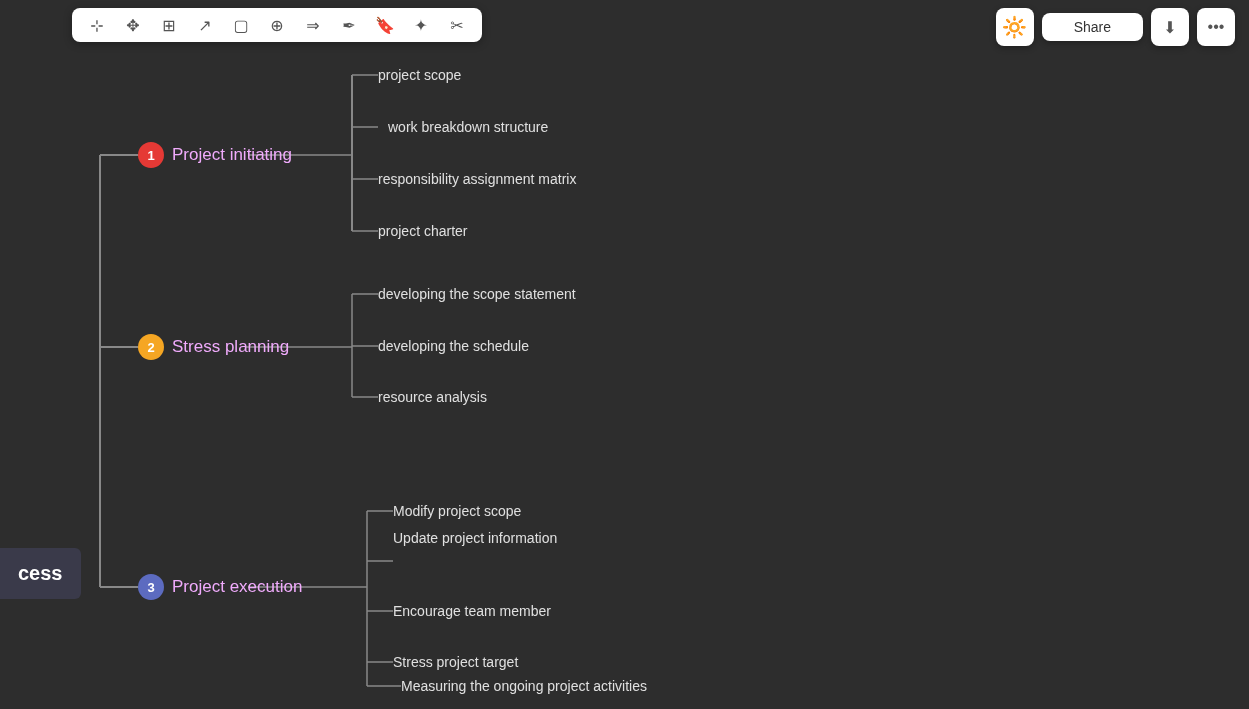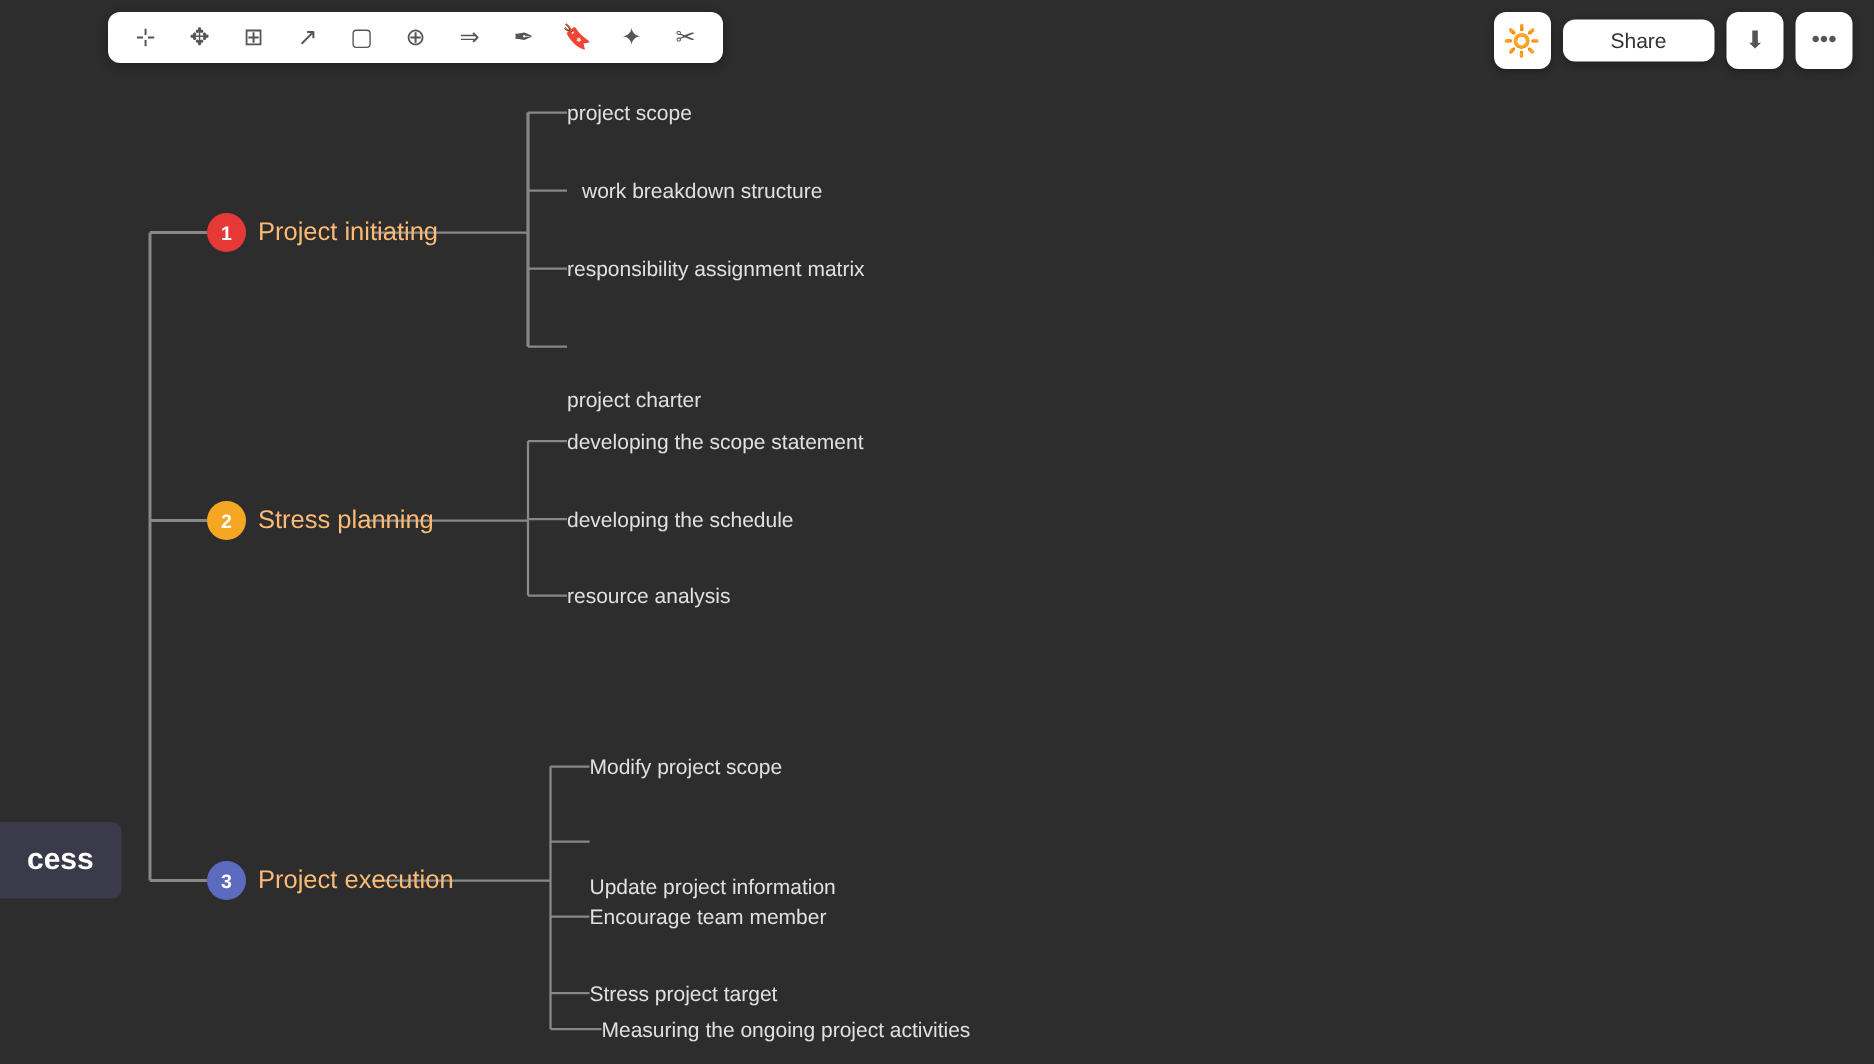--- a/index.html
+++ b/index.html
@@ -128,21 +128,21 @@
       font-weight: bold;
       color: #fff;
       flex-shrink: 0;
     }
 
     .badge-red { background: #e53935; }
     .badge-orange { background: #f5a623; }
     .badge-blue { background: #5c6bc0; }
 
     .node-label {
-      color: #fdba74;
+      color: #f0abfc;
       font-size: 17px;
       font-weight: 500;
     }
 
     .leaf-label {
       position: absolute;
       color: #e0e0e0;
       font-size: 14px;
       white-space: nowrap;
     }
@@ -229,23 +229,23 @@
 </div>
 
 <div class="node" style="left:138px; top:574px;">
   <div class="node-badge badge-blue">3</div>
   <span class="node-label">Project execution</span>
 </div>
 
 <span class="leaf-label" style="left:378px; top:67px;">project scope</span>
 <span class="leaf-label" style="left:388px; top:119px;">work breakdown structure</span>
 <span class="leaf-label" style="left:378px; top:171px;">responsibility assignment matrix</span>
-<span class="leaf-label" style="left:378px; top:223px;margin-top:35px;">project charter</span>
+<span class="leaf-label" style="left:378px; top:223px;">project charter</span>
 
 <span class="leaf-label" style="left:378px; top:286px;">developing the scope statement</span>
 <span class="leaf-label" style="left:378px; top:338px;">developing the schedule</span>
 <span class="leaf-label" style="left:378px; top:389px;text-align:center;">resource analysis</span>
 
 <span class="leaf-label" style="left:393px; top:503px;">Modify project scope</span>
-<span class="leaf-label" style="left:393px; top:583px;">Update project information</span>
+<span class="leaf-label" style="left:393px; top:530px;">Update project information</span>
 <span class="leaf-label" style="left:393px; top:603px;">Encourage team member</span>
 <span class="leaf-label" style="left:393px; top:654px;">Stress project target</span>
 <span class="leaf-label" style="left:401px; top:678px;">Measuring the ongoing project activities</span>
 
 </body></html>

